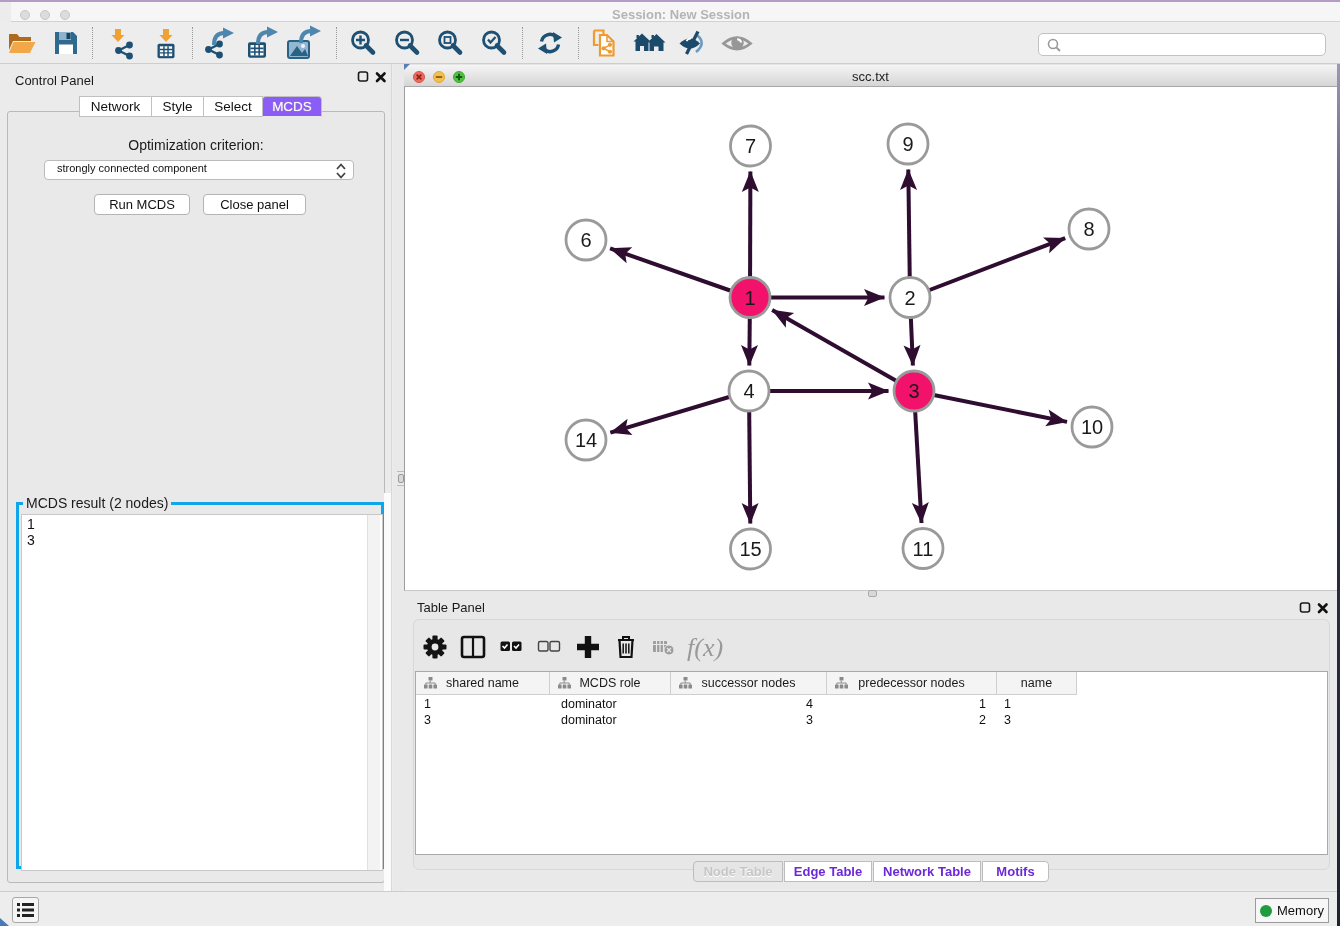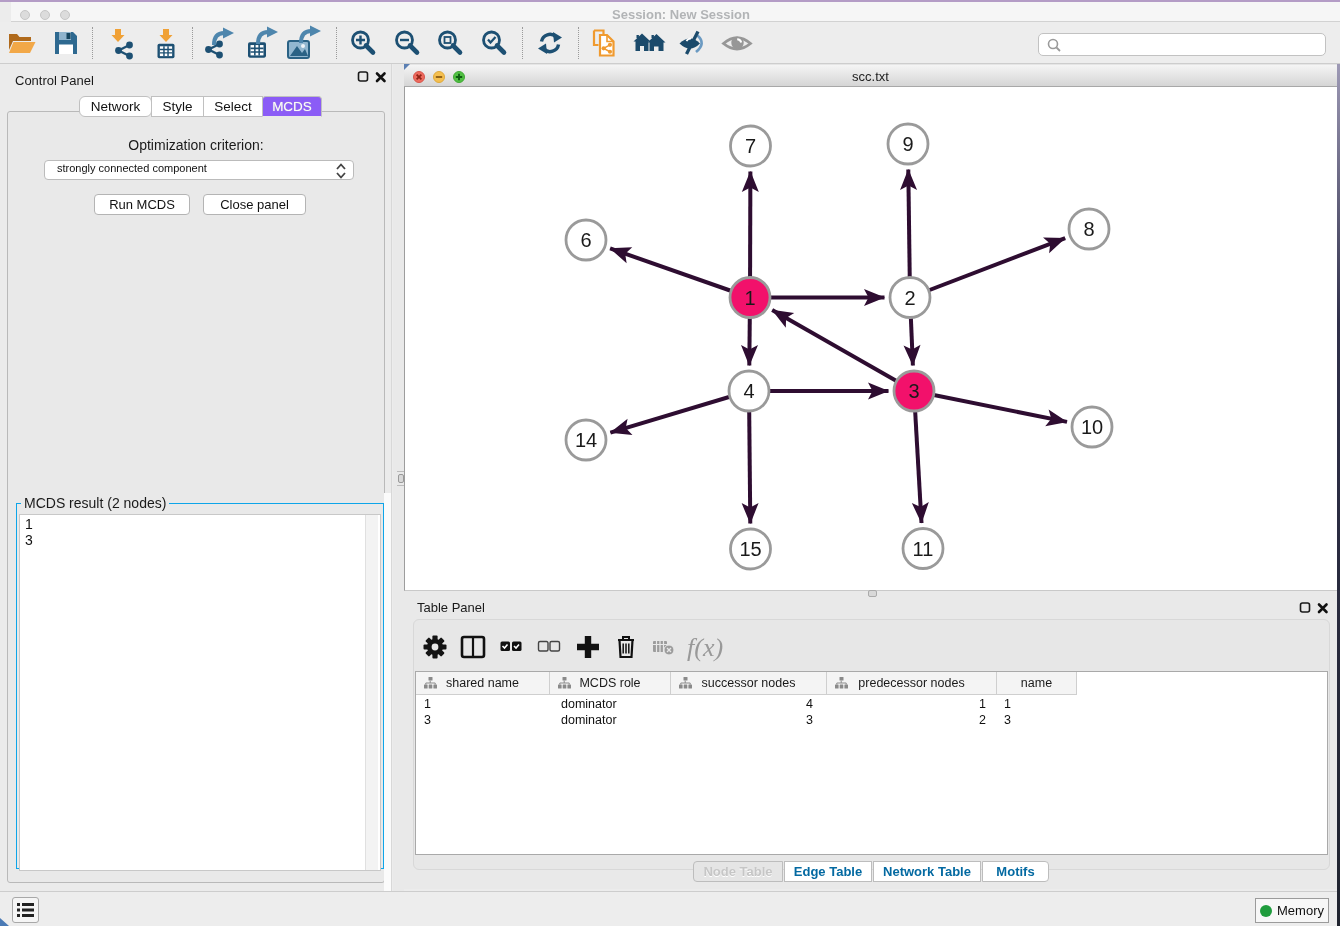--- a/index.html
+++ b/index.html
@@ -27,21 +27,21 @@
 #tpanel { left:404px; top:597px; width:933px; height:292px; background:#e9e9e9; }
 
 #statusbar { left:0; top:891px; width:1340px; height:35px; background:#ededed; border-top:1px solid #cdcdcd; }
 #rightstrip { left:1337px; top:64px; width:3px; height:862px; background:linear-gradient(#9d99b5,#30304a 30%,#20242f); }
 .th { position:absolute; top:0; height:23px; background:#f4f4f4; border-right:1px solid #cfcfcf; border-bottom:1px solid #cfcfcf; text-align:center; line-height:23px; }
 .th svg, .th .thicon { position:absolute; left:8px; top:5px; }
 .thicon { width:13px; height:12px; }
 .trow { position:absolute; left:0; width:100%; height:16px; font-size:12.5px; color:#111; }
 .trow div { position:absolute; top:0; line-height:15px; }
 #ttabs { position:absolute; left:0; top:264px; width:933px; height:21px; }
-.btab { position:absolute; top:0; height:21px; background:#fff; border:1px solid #bdbdbd; font-size:13px; font-weight:bold; color:#0369a1; text-align:center; line-height:19px; margin-right:-1px; }
+.btab { position:absolute; top:0; height:21px; background:#fff; border:1px solid #bdbdbd; font-size:13px; font-weight:bold; color:#6d28d9; text-align:center; line-height:19px; margin-right:-1px; }
 </style></head>
 <body>
 <div class="abs" id="purpletop"></div>
 <div class="abs" id="titlebar">
   <div class="tl-circle" style="left:9px"></div>
   <div class="tl-circle" style="left:29px"></div>
   <div class="tl-circle" style="left:49px"></div>
   <div id="titletext">Session: New Session</div>
 </div>
 <div class="abs" id="toolbar">
@@ -175,35 +175,35 @@
       </svg>
     </div>
 </div>
 <div class="abs" id="cpanel">
   <div id="cp-title">Control Panel</div>
   <svg width="30" height="14" style="position:absolute;left:357px;top:6px">
       <rect x="1.5" y="2" width="9" height="9" rx="2" fill="none" stroke="#1a1a1a" stroke-width="1.6"></rect>
       <path d="M20,3.5 L27.5,11 M27.5,3.5 L20,11" stroke="#111" stroke-width="2.6" stroke-linecap="round"></path>
     </svg>
   <div id="cp-pane"></div>
-  <div class="tab" style="left:79px; width:73px;border-radius:6px;">Network</div>
+  <div class="tab" style="left:79px; width:73px;">Network</div>
   <div class="tab" style="left:151px; width:53px;">Style</div>
   <div class="tab" style="left:203px; width:60px;">Select</div>
   <div class="tab" style="left:262px; width:60px; background:#8b5cf6; color:#fafafa; text-shadow:0 0 1px #c9c9c9; border-bottom-color:#e9e9e9; border-radius:4px 4px 0 0;">MCDS</div>
   <div style="position:absolute; left:0; top:73px; width:392px; text-align:center; font-size:14px; color:#1a1a1a;">Optimization criterion:</div>
   <div style="position:absolute; left:44px; top:96px; width:310px; height:20px; background:#fff; border:1px solid #bbb; border-radius:4px;">
     <div style="position:absolute; left:12px; top:1px; font-size:11px; color:#111;">strongly connected component</div>
     <svg width="12" height="16" style="position:absolute; right:6px; top:2px;">
         <path d="M2,6 L6,1.5 L10,6" fill="none" stroke="#444" stroke-width="1.8"></path>
         <path d="M2,10 L6,14.5 L10,10" fill="none" stroke="#444" stroke-width="1.8"></path>
       </svg>
   </div>
   <div class="btn" style="left:94px; top:130px; width:96px; height:21px; line-height:19px;">Run MCDS</div>
   <div class="btn" style="left:203px; top:130px; width:103px; height:21px; line-height:19px;">Close panel</div>
-  <fieldset id="mcds-box" style="position:absolute; left:16px; top:431px; width:368px; height:374px; border:1px solid #0ea5e9; background:#e9e9e9;">
+  <fieldset id="mcds-box" style="position:absolute; left:16px; top:431px; width:368px; height:374px; border:3px solid #0ea5e9; background:#e9e9e9;">
     <legend style="font-size:14px; color:#1a1a1a; margin-left:4px; padding:0 3px;">MCDS result (2 nodes)</legend>
     <div style="position:absolute; left:2px; top:3px; width:362px; height:357px; background:#fff; border:1px solid #c8c8c8;">
       <div style="position:absolute; left:5px; top:1px; font-size:14px; line-height:16px; color:#111;">1<br>3</div>
       <div style="position:absolute; right:2px; top:0px; width:13px; height:355px; background:#f3f3f3; border-left:1px solid #e0e0e0;"></div>
     </div>
   </fieldset>
   <div style="position:absolute; left:384px; top:429px; width:7px; height:439px; background:#fbfbfb;"></div>
 </div>
 <div class="abs" id="vsplit" style="left:393px; top:64px; width:11px; height:827px; background:#e9e9e9;">
   <div style="position:absolute; left:5px; top:410px; width:6px; height:9px; background:#d8d8d8; border:1px solid #999; border-radius:2px;"></div>

